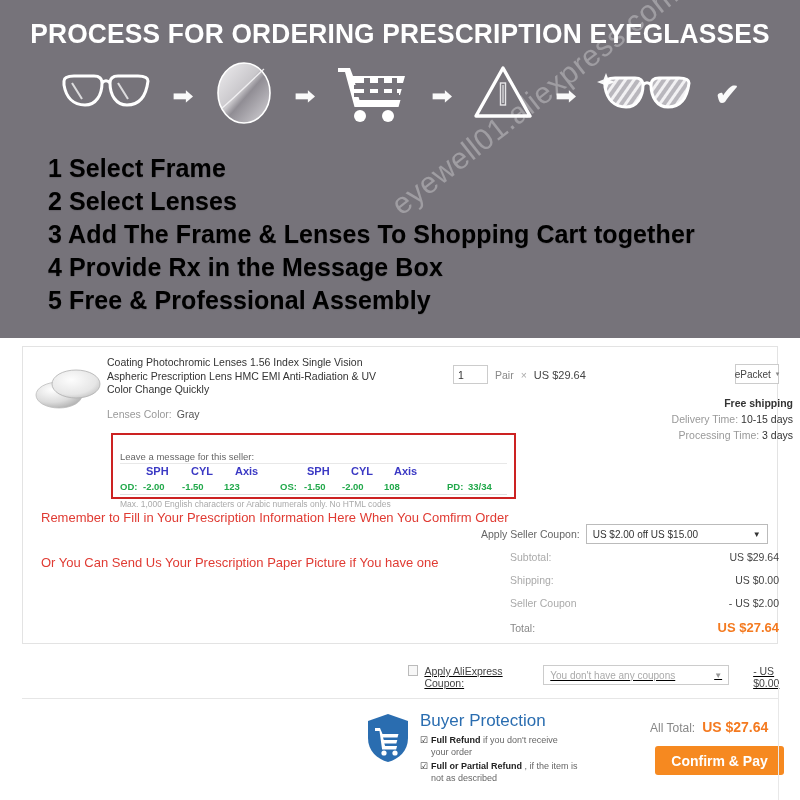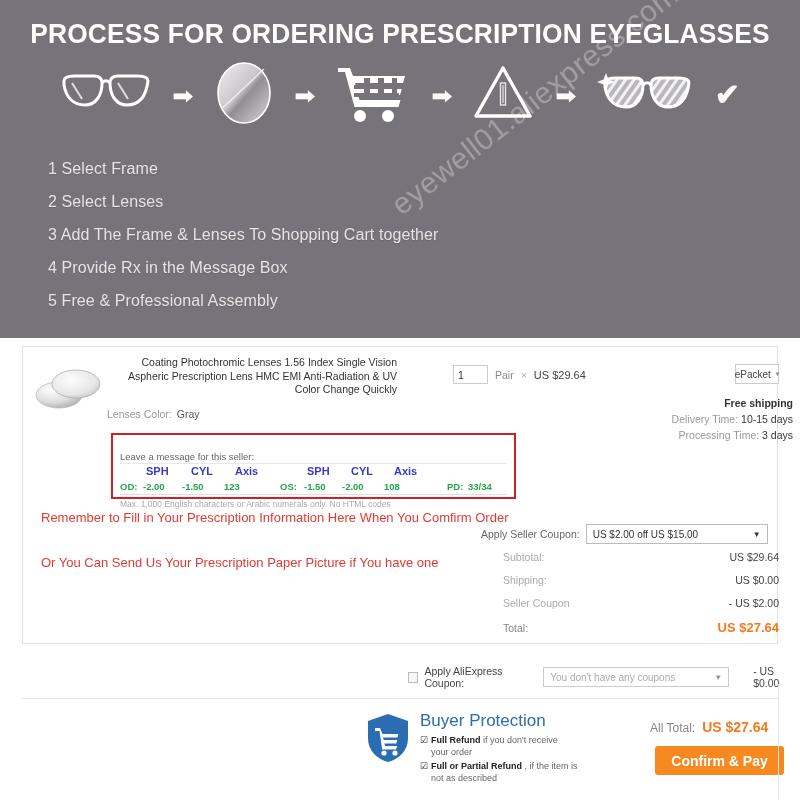--- a/index.html
+++ b/index.html
@@ -34,23 +34,23 @@
   .step-icon { position: relative; flex: 0 0 auto; }
   .arrow-icon {
     flex: 0 0 auto;
     color: #ffffff; font-size: 21px; font-weight: bold; line-height: 1;
     transform: scaleX(1.15);
     opacity: .97;
   }
 
   #steps-list {
     position: absolute; left: 48px; top: 152px;
-    color: #e5e5e5;
-    font-size: 16px; line-height: 33px;
-    font-weight: 400;
+    color: #000000;
+    font-size: 25px; line-height: 33px;
+    font-weight: 700;
     letter-spacing: .1px;
     text-shadow: 0 1px 1px rgba(0,0,0,.12);
   }
   #steps-list .step-line { white-space: nowrap; }
 
   #watermark {
     position: absolute; left: 385px; top: 195px;
     font-size: 30px; color: rgba(255,255,255,.30);
     font-family: "Liberation Sans", sans-serif;
     transform: rotate(-38deg);
@@ -72,21 +72,21 @@
     border: 1px solid #e3e3e3; background: #fff;
   }
 
   
   #product-row { position: absolute; left: 0; top: 0; width: 756px; }
   #product-thumb {
     position: absolute; left: 8px; top: 10px; width: 76px; height: 62px;
   }
   #product-info { position: absolute; left: 84px; top: 9px; width: 290px; }
   #product-title {
-    font-size: 10.5px; color: #333; line-height: 13.5px; text-align: right;
+    font-size: 10.5px; color: #333; line-height: 13.5px;
   }
   #lenses-color-row {
     margin-top: 11px; font-size: 10.5px; color: #999;
   }
   #lenses-color-row .val { color: #555; margin-left: 5px; }
 
   #qty-block {
     position: absolute; left: 430px; top: 18px;
     display: flex; align-items: center; gap: 7px;
   }
@@ -154,29 +154,29 @@
   #coupon-select .caret { font-size: 8px; color: #333; }
 
   #totals {
     position: absolute; left: 480px; top: 204px; width: 276px;
     font-size: 10.5px;
   }
   .total-line {
     display: flex; justify-content: space-between; align-items: baseline;
     height: 23px;
   }
-  .total-line .lbl { color: #aaa; }
+  .total-line .lbl { color: #aaa; margin-left: 7px; }
   .total-line .amt { color: #444; }
   .total-line.grand .lbl { color: #888; }
   .total-line.grand .amt { color: #f47a20; font-size: 13px; font-weight: bold; }
 
   
   #ae-coupon-row {
     position: absolute; left: 408px; top: 327px;
-    display: flex; align-items: center; gap: 6px;
+    display: flex; align-items: flex-start; gap: 6px; text-decoration: underline;
   }
   #ae-checkbox {
     width: 11px; height: 11px; border: 1px solid #bbb; background: #f7f7f7;
   }
   #ae-label { font-size: 10.5px; color: #444; }
   #ae-select {
     width: 198px; height: 20px; border: 1px solid #ccc; background: #fff;
     font-size: 10px; color: #aaa;
     display: flex; align-items: center; padding: 0 6px;
     justify-content: space-between;

